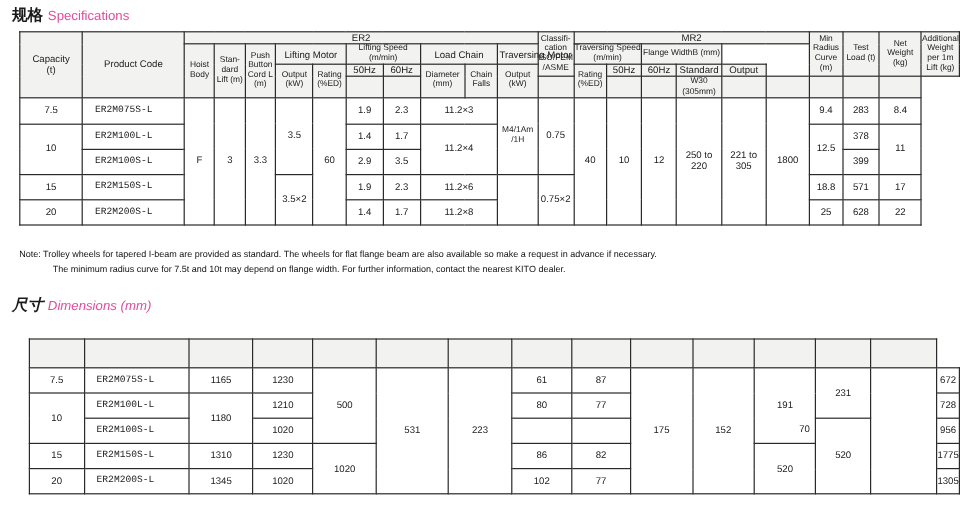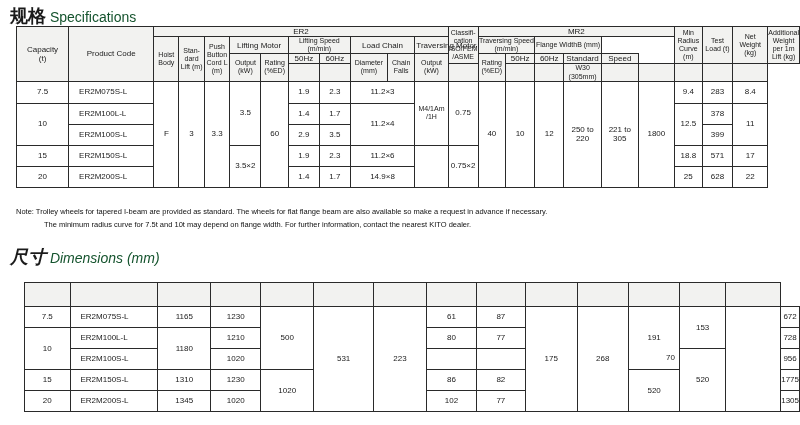--- a/index.html
+++ b/index.html
@@ -11,22 +11,22 @@
     position:relative;
     overflow:hidden;
   }
   .sec-title{
     position:absolute;
     font-size:14px;
     font-weight:bold;
     letter-spacing:0px;
     white-space:nowrap;
   }
-  .sec-title .cn{font-size:18px;font-weight:bold;}
-  .sec-title .en{font-size:14px;font-weight:normal;color:#14532d;}
+  .sec-title .cn{font-size:13px;font-weight:bold;}
+  .sec-title .en{font-size:11px;font-weight:normal;color:#ec4899;}
   table{
     border-collapse:collapse;
     table-layout:fixed;
     font-size:8px;
   }
   td,th{
     border:1px solid #2a2a2a;
     text-align:center;
     vertical-align:middle;
     padding:0;
@@ -37,21 +37,21 @@
   .hdr{background:#f2f2f0;}
   .tbl-wrap{position:absolute;}
   .small{font-size:7px;}
   .note{
     position:absolute;
     font-size:7.5px;
     line-height:1.5;
     color:#111;
     white-space:nowrap;
   }
-  .pcode{text-align:left;padding-left:10px;}
+  .pcode{text-align:left;padding-left:10px;font-family:Liberation Mono, monospace;}
 </style>
 </head>
 <body>
 
 <div class="sec-title" style="left:10px;top:4px;">
   <span class="cn">规格</span>
   <span class="en">Specifications</span>
 </div>
 
 <div class="tbl-wrap" style="left:16px;top:26px;">
@@ -145,21 +145,21 @@
     </td>
     <td class="hdr" rowspan="2">
       <div class="small">Output (kW)</div>
     </td>
     <td class="hdr" rowspan="2">
       <div class="small">Rating (%ED)</div>
     </td>
     <td class="hdr">50Hz</td>
     <td class="hdr">60Hz</td>
     <td class="hdr">Standard</td>
-    <td class="hdr">Speed</td>
+    <td class="hdr">Output</td>
   </tr>
   <tr>
     <td class="hdr"></td>
     <td class="hdr"></td>
     <td class="hdr"></td>
     <td class="hdr"></td>
     <td class="hdr"></td>
     <td class="hdr">
       <div class="small">W30 (305mm)</div>
     </td>
@@ -226,21 +226,21 @@
     <td>18.8</td>
     <td>571</td>
     <td>17</td>
   </tr>
 
   <tr style="height:21px;">
     <td>20</td>
     <td class="pcode">ER2M200S-L</td>
     <td>1.4</td>
     <td>1.7</td>
-    <td colspan="2">14.9×8</td>
+    <td colspan="2">11.2×8</td>
     <td>25</td>
     <td>628</td>
     <td>22</td>
   </tr>
 </tbody>
     </table>
 </div>
 
 <div class="note" style="left:16px;top:206px;">Note: Trolley wheels for tapered I-beam are provided as standard. The wheels for flat flange beam are also available so make a request in advance if necessary.</div>
 <div class="note" style="left:44px;top:219px;">The minimum radius curve for 7.5t and 10t may depend on flange width. For further information, contact the nearest KITO dealer.</div>
@@ -290,23 +290,23 @@
     <td>7.5</td>
     <td class="pcode">ER2M075S-L</td>
     <td>1165</td>
     <td>1230</td>
     <td rowspan="3">500</td>
     <td rowspan="5">531</td>
     <td rowspan="5">223</td>
     <td>61</td>
     <td>87</td>
     <td rowspan="5">175</td>
-    <td rowspan="5">268</td>
+    <td rowspan="5">152</td>
     <td rowspan="3">191</td>
-    <td rowspan="2">153</td>
+    <td rowspan="2">231</td>
     <td rowspan="5" style="border-right:1px solid #2a2a2a;"></td>
     <td>672</td>
   </tr>
 
   <tr style="height:21px;">
     <td rowspan="2">10</td>
     <td class="pcode">ER2M100L-L</td>
     <td rowspan="2">1180</td>
     <td>1210</td>
     <td>80</td>

